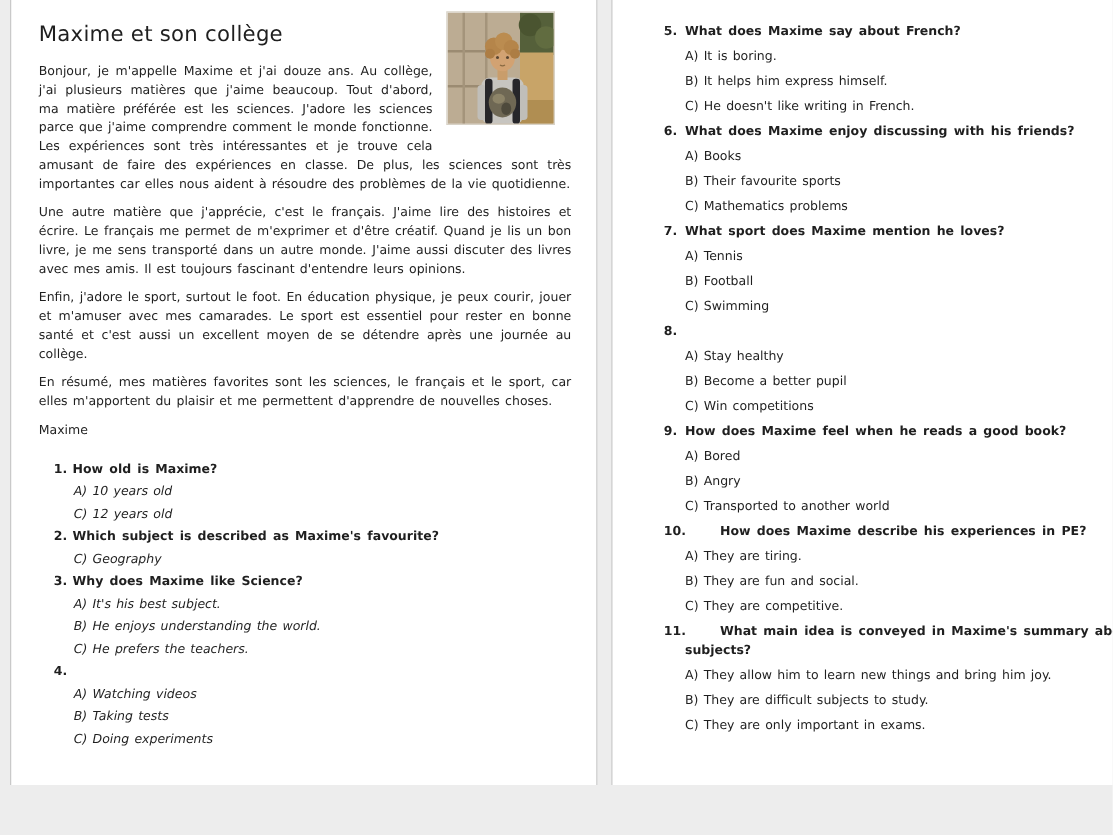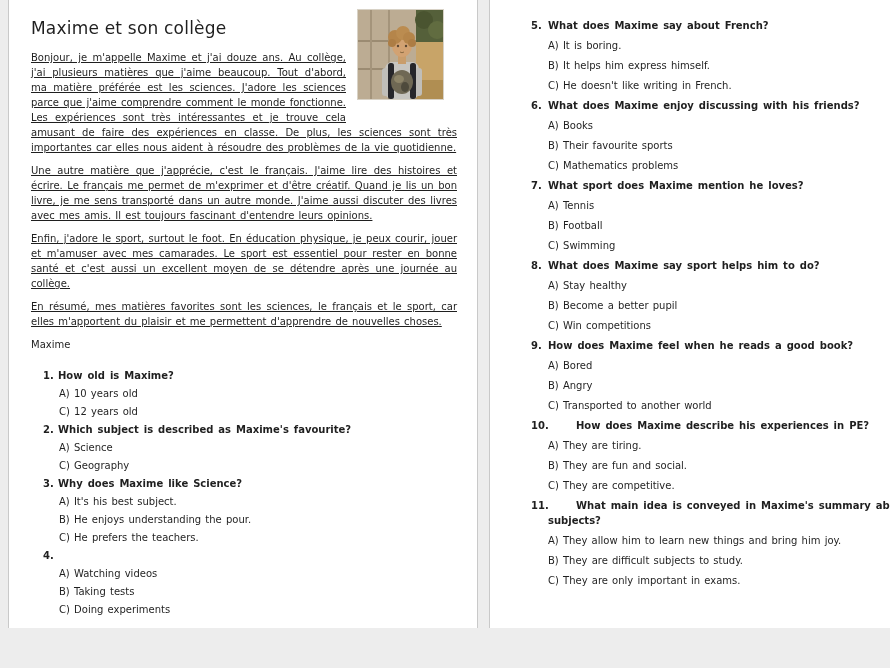--- a/index.html
+++ b/index.html
@@ -35,21 +35,20 @@
     float: right;
     width: 85px; height: 89px;
     margin: 0 14px 12px 12px;
     outline: 1px solid #d8d2c6;
   }
   .para {
     font-size: 10px; line-height: 15px;
     text-align: justify;
     word-spacing: 1px;
     margin: 0 0 8px 0;
-    text-decoration: underline;
   }
   .signature {
     font-size: 10px; line-height: 15px;
     margin: 2px 0 16px 0;
   }
 
   
   .q-list { margin-top: 10px; }
   .q-row {
     display: flex;
@@ -61,21 +60,21 @@
   .q-num { flex: 0 0 15px; }
   .opt {
     font-size: 10px; font-weight: 400;
     line-height: 15px;
     white-space: nowrap;
     word-spacing: 1px;
   }
 
   #page1 .q-row { padding-left: 12px; margin-bottom: 3px; }
   #page1 .q-num { flex: 0 0 15px; }
-  #page1 .opt   { padding-left: 28px; margin-bottom: 3px; }
+  #page1 .opt   { padding-left: 28px; margin-bottom: 3px; font-style: italic; }
 
   #page2 .q-row { padding-left: 11px; margin-bottom: 5px; }
   #page2 .q-num { flex: 0 0 17px; }
   #page2 .opt   { padding-left: 28px; margin-bottom: 5px; }
 
   #page2 .q-row.two-digit .q-num { flex: 0 0 45px; }
   #page2 .q-text.pre {
     white-space: pre;
     margin-left: -28px;
     text-indent: 28px;
@@ -137,29 +136,28 @@
         <span class="q-num">1.</span>
         <span class="q-text">How old is Maxime?</span>
       </div>
       <div class="opt">A) 10 years old</div>
       <div class="opt">C) 12 years old</div>
 
       <div class="q-row">
         <span class="q-num">2.</span>
         <span class="q-text">Which subject is described as Maxime's favourite?</span>
       </div>
-      <div class="opt">A) Science</div>
       <div class="opt">C) Geography</div>
 
       <div class="q-row">
         <span class="q-num">3.</span>
         <span class="q-text">Why does Maxime like Science?</span>
       </div>
       <div class="opt">A) It's his best subject.</div>
-      <div class="opt">B) He enjoys understanding the pour.</div>
+      <div class="opt">B) He enjoys understanding the world.</div>
       <div class="opt">C) He prefers the teachers.</div>
 
       <div class="q-row">
         <span class="q-num">4.</span>
       </div>
       <div class="opt">A) Watching videos</div>
       <div class="opt">B) Taking tests</div>
       <div class="opt">C) Doing experiments</div>
 
     </div>
@@ -187,21 +185,20 @@
       <div class="q-row">
         <span class="q-num">7.</span>
         <span class="q-text">What sport does Maxime mention he loves?</span>
       </div>
       <div class="opt">A) Tennis</div>
       <div class="opt">B) Football</div>
       <div class="opt">C) Swimming</div>
 
       <div class="q-row">
         <span class="q-num">8.</span>
-        <span class="q-text">What does Maxime say sport helps him to do?</span>
       </div>
       <div class="opt">A) Stay healthy</div>
       <div class="opt">B) Become a better pupil</div>
       <div class="opt">C) Win competitions</div>
 
       <div class="q-row">
         <span class="q-num">9.</span>
         <span class="q-text">How does Maxime feel when he reads a good book?</span>
       </div>
       <div class="opt">A) Bored</div>

